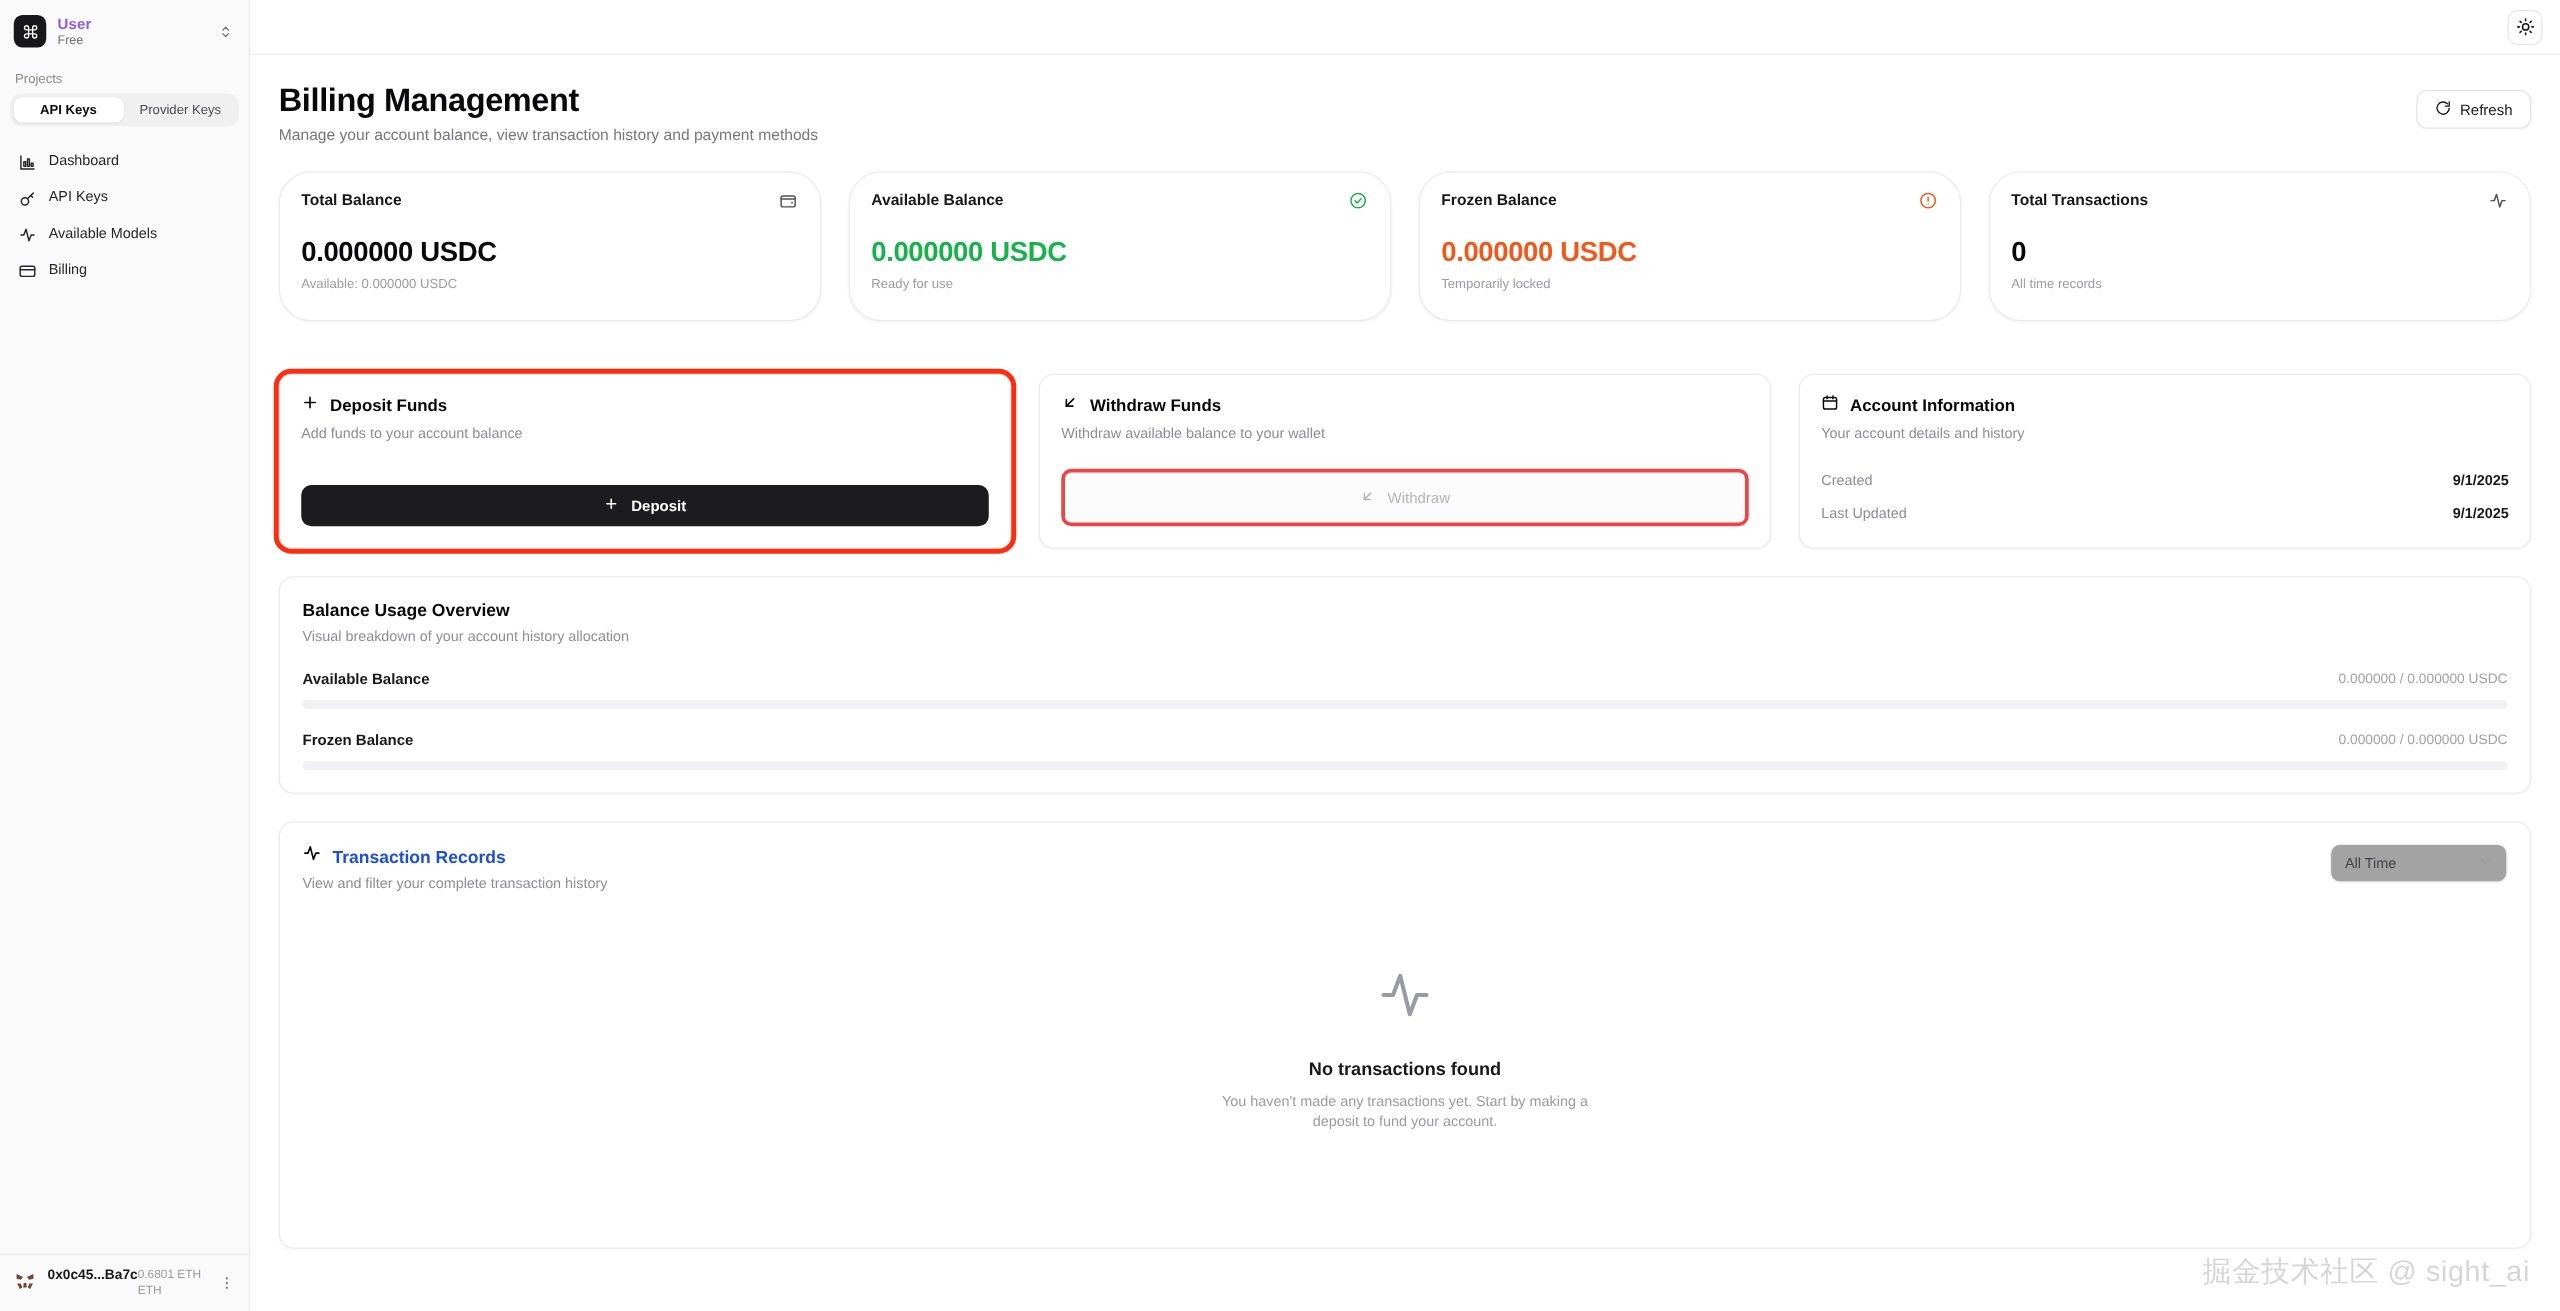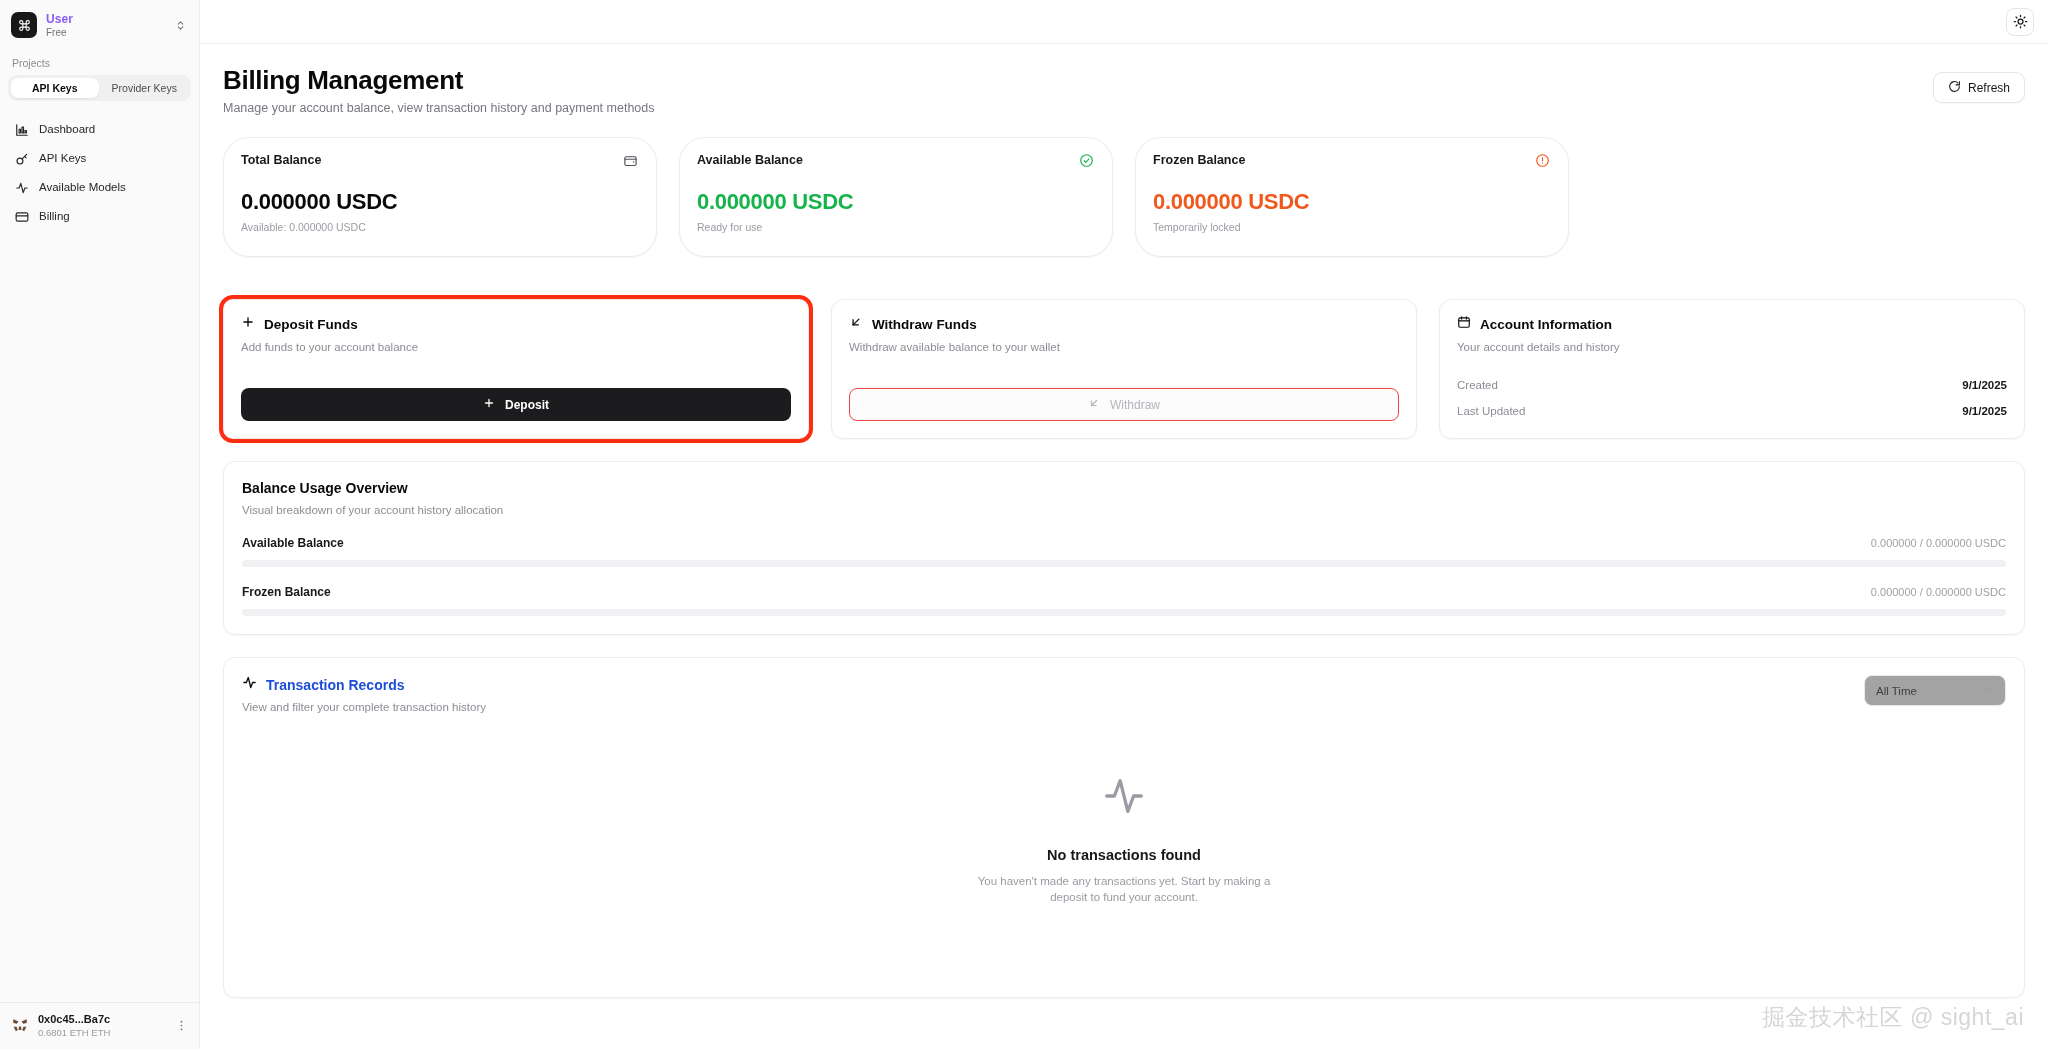--- a/index.html
+++ b/index.html
@@ -69,21 +69,21 @@
   .nav-ico { width: 15px; height: 15px; flex: 0 0 15px; display: flex; align-items: center; justify-content: center; color: #26262b; }
   .nav-ico svg { display: block; }
 
   .side-foot {
     margin-top: auto;
     border-top: 1px solid #ebebeb;
     padding: 9px 10px 10px 10px;
     display: flex; align-items: center; gap: 8px;
   }
   .wallet-ico { width: 20px; height: 20px; flex: 0 0 20px; display: flex; align-items: center; justify-content: center; }
-  .wallet-meta { display: flex; flex-direction: column; flex: 1 1 auto; min-width: 0; justify-content: flex-end; }
+  .wallet-meta { display: flex; flex-direction: row; flex: 1 1 auto; min-width: 0; justify-content: flex-end; }
   .wallet-addr { font-size: 11px; font-weight: 700; color: #18181b; line-height: 14px; }
   .wallet-bal { font-size: 9.5px; color: #9a9aa2; line-height: 13px; }
   .wallet-more { width: 16px; flex: 0 0 16px; color: #71717a; display: flex; align-items: center; justify-content: center; cursor: pointer; font-size: 14px; letter-spacing: 0; }
 
   
   .main { flex: 1 1 auto; position: relative; background: #ffffff; overflow: hidden; }
   .topbar {
     height: 44px; border-bottom: 1px solid #ededed;
     display: flex; align-items: center; justify-content: flex-end;
     padding: 0 14px;
@@ -130,23 +130,23 @@
   .action-card { padding: 15px 17px 17px 17px; height: 140px; display: flex; flex-direction: column; margin-top: 20px; }
   .action-card.highlighted { outline: 4px solid #ff2d0f; outline-offset: 0px; border-color: #ececec; border-radius: 10px; }
   .action-title { display: flex; align-items: center; gap: 9px; font-size: 13.5px; font-weight: 700; color: #09090b; line-height: 18px; }
   .action-sub { font-size: 11.5px; color: #8d8d95; margin-top: 5px; line-height: 16px; }
   .btn-primary {
     margin-top: auto; height: 33px; border-radius: 8px; background: #1c1c1f; color: #fff;
     display: flex; align-items: center; justify-content: center; gap: 10px;
     font-size: 12px; font-weight: 600; cursor: pointer; border: none;
   }
   .btn-disabled {
-    margin-top: auto; height: 33px; border-radius: 8px; background: #fcfcfc; color: #b4b4bb;
+    margin-top: auto; height: 46px; border-radius: 8px; background: #fcfcfc; color: #b4b4bb;
     display: flex; align-items: center; justify-content: center; gap: 10px;
-    font-size: 12px; font-weight: 500; cursor: default; border: 1px solid #ef4444;
+    font-size: 12px; font-weight: 500; cursor: default; border: 3px solid #ef4444;
   }
   .info-rows { margin-top: auto; display: flex; flex-direction: column; gap: 10px; padding-bottom: 2px; }
   .info-row { display: flex; align-items: center; justify-content: space-between; }
   .info-key { font-size: 11.5px; color: #8d8d95; line-height: 16px; }
   .info-val { font-size: 11.5px; color: #18181b; font-weight: 700; line-height: 16px; }
 
   
   .panel { margin-top: 22px; padding: 17px 18px 18px 18px; }
   .panel-title { font-size: 14px; font-weight: 700; color: #09090b; line-height: 19px; }
   .panel-sub { font-size: 11.5px; color: #8d8d95; margin-top: 4px; line-height: 16px; }
@@ -342,20 +342,32 @@
                 <circle cx="12" cy="12" r="9.2"></circle>
                   <path d="M12 7.6v5"></path>
                   <circle cx="12" cy="16.2" r="0.9" fill="#f1581b" stroke="none"></circle>
               </svg>
             </span>
           </div>
           <div class="stat-value orange">0.000000 USDC</div>
           <div class="stat-foot">Temporarily locked</div>
         </div>
 
+        <div class="card stat-card">
+          <div class="stat-top">
+            <span class="stat-label">Total Transactions</span>
+            <span class="stat-ico">
+              <svg width="15" height="15" viewBox="0 0 24 24" fill="none" stroke="#52525b" stroke-width="1.9" stroke-linecap="round" stroke-linejoin="round">
+                <path d="M3 12h4l3-8 4 16 3-8h4"></path>
+              </svg>
+            </span>
+          </div>
+          <div class="stat-value dark">0</div>
+          <div class="stat-foot">All time records</div>
+        </div>
       </section>
 
       <section class="action-row">
 
         <div class="card action-card highlighted">
           <div class="action-title">
             <span>
               <svg width="14" height="14" viewBox="0 0 24 24" fill="none" stroke="#09090b" stroke-width="2.3" stroke-linecap="round">
                   <path d="M12 5v14M5 12h14"></path>
                 </svg>

